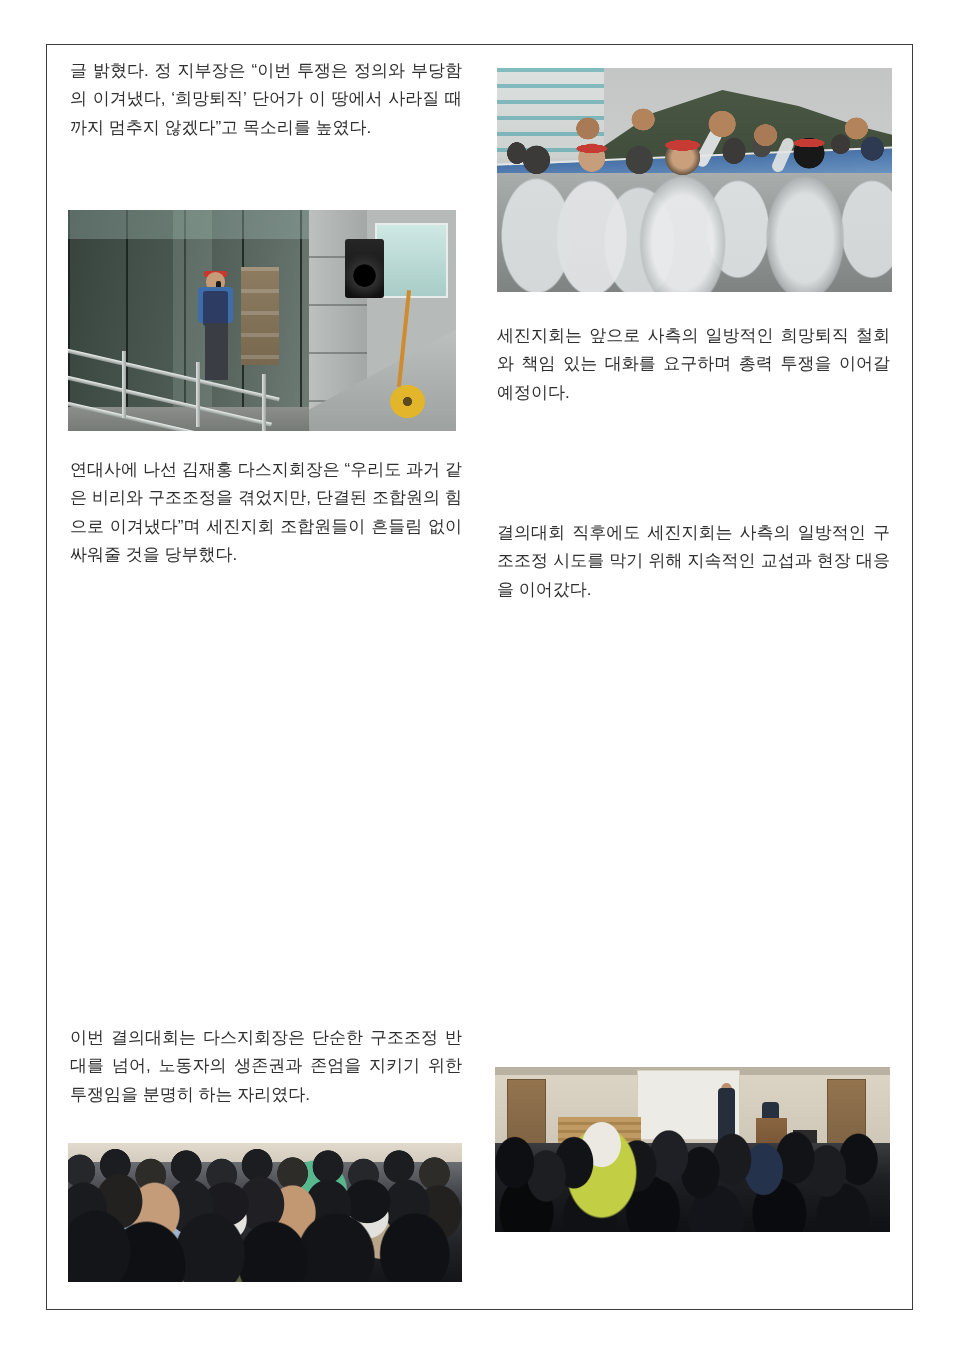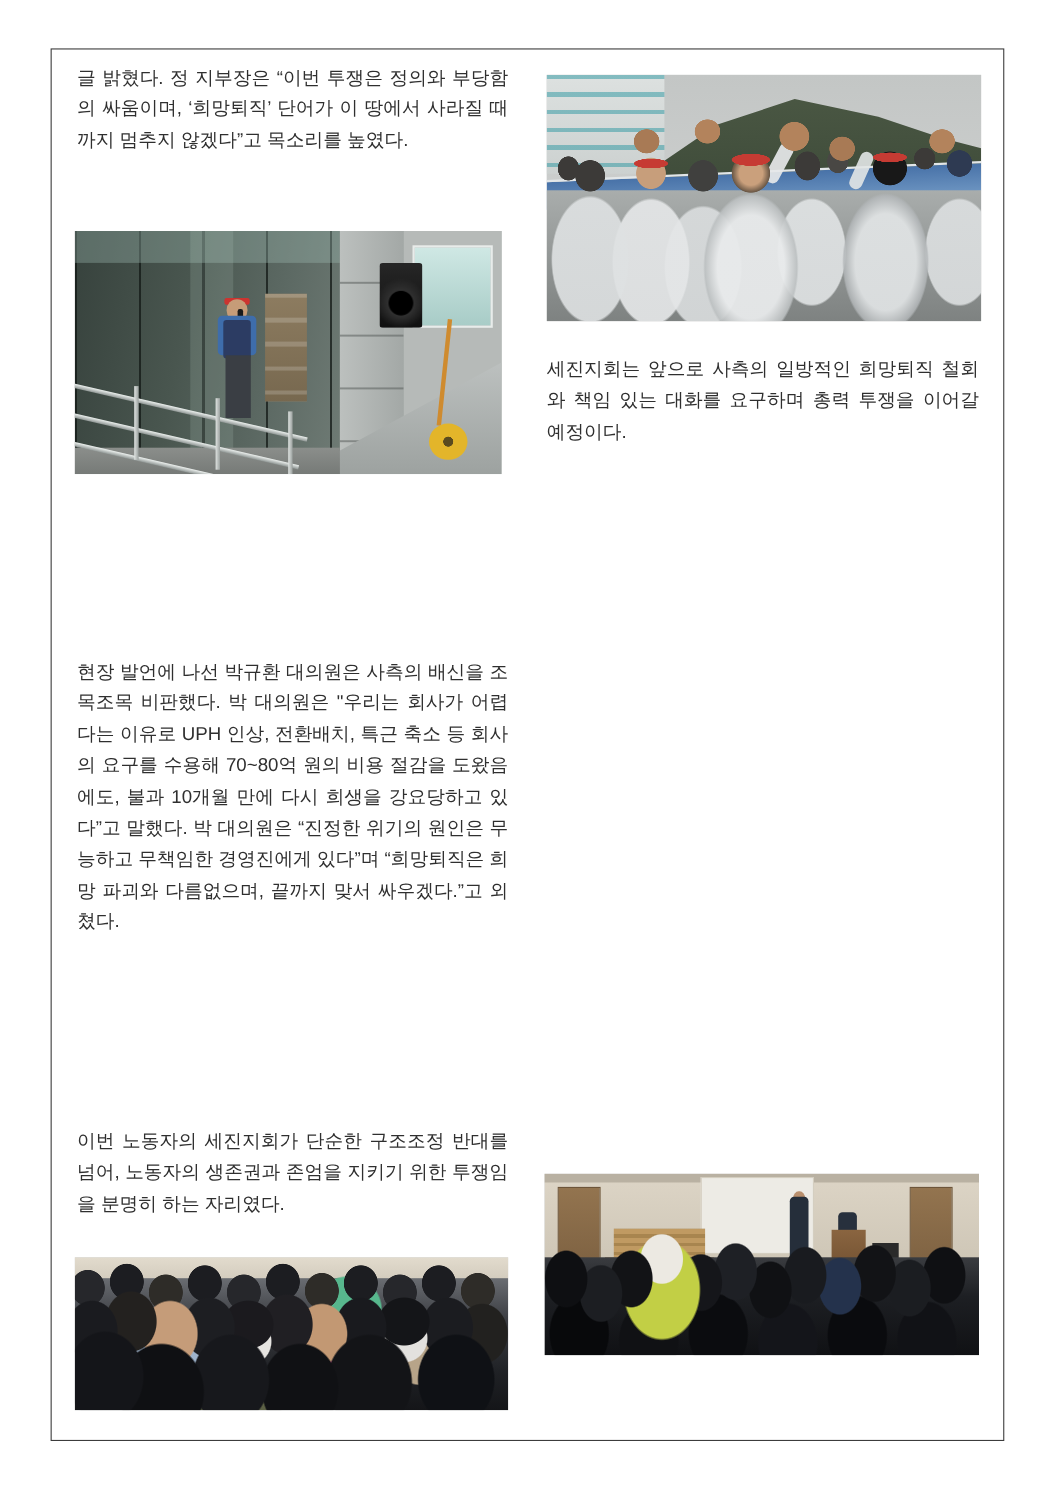--- a/index.html
+++ b/index.html
@@ -189,21 +189,21 @@
     radial-gradient(ellipse 7% 22% at 56% 93%, #14151a 95%, rgba(0,0,0,0) 100%),
     radial-gradient(ellipse 7% 22% at 72% 89%, #0a0b0e 95%, rgba(0,0,0,0) 100%),
     radial-gradient(ellipse 7% 22% at 88% 92%, #111216 95%, rgba(0,0,0,0) 100%);}
 </style>
 </head>
 <body>
 
 <div class="sheet">
   <div class="page-border"></div>
 
-  <div class="para" id="p-l1">글 밝혔다. 정 지부장은 “이번 투쟁은 정의와 부당함의 싸움이며, ‘희망퇴직’ 단어가 이 땅에서 사라질 때까지 멈추지 않겠다”고 목소리를 높였다.</div>
+  <div class="para" id="p-l1">글 밝혔다. 정 지부장은 “이번 투쟁은 정의와 부당함의 이겨냈다, ‘희망퇴직’ 단어가 이 땅에서 사라질 때까지 멈추지 않겠다”고 목소리를 높였다.</div>
 
   <figure class="photo" id="photo-a" style="margin:0;" aria-label="건물 입구 앞에서 붉은 머리띠를 두르고 마이크를 잡고 발언하는 조합원">
     <div class="abs pa-base"></div>
     <div class="abs pa-glass"></div>
     <div class="abs pa-transom"></div>
     <div class="abs pa-reflect"></div>
     <div class="abs pa-sign"></div>
     <div class="abs pa-pillar"></div>
     <div class="abs pa-right"></div>
     <div class="abs pa-window"></div>
@@ -219,25 +219,25 @@
     <div class="abs pa-band"></div>
     <div class="abs pa-face"></div>
     <div class="abs pa-mic"></div>
     <div class="abs pa-shirt"></div>
     <div class="abs pa-vest"></div>
     <div class="abs pa-pants"></div>
     <div class="abs pa-cable"></div>
     <div class="abs pa-reel"></div>
   </figure>
 
-
-  <div class="para" id="p-l3">현장 발언에 나선 박규환 대의원은 사측의 배신을 조목조목 비판했다. 박 대의원은 "우리는 회사가 어렵다는 이유로 UPH 인상, 전환배치, 특근 축소 등 회사의 요구를 수용해 70~80억 원의 비용 절감을 도왔음에도, 불과 10개월 만에 다시 희생을 강요당하고 있다”고 말했다. 박 대의원은 “진정한 위기의 원인은 무능하고 무책임한 경영진에게 있다”며 “희망퇴직은 희망 파괴와 다름없으며, 끝까지 맞서 싸우겠다.”고 외쳤다.</div>
-
-
-  <div class="para" id="p-l5">이번 노동자의 세진지회가 단순한 구조조정 반대를 넘어, 노동자의 생존권과 존엄을 지키기 위한 투쟁임을 분명히 하는 자리였다.</div>
+  <div class="para" id="p-l2">연대사에 나선 김재홍 다스지회장은 “우리도 과거 같은 비리와 구조조정을 겪었지만, 단결된 조합원의 힘으로 이겨냈다”며 세진지회 조합원들이 흔들림 없이 싸워줄 것을 당부했다.</div>
+
+
+
+  <div class="para" id="p-l5">이번 결의대회는 다스지회장은 단순한 구조조정 반대를 넘어, 노동자의 생존권과 존엄을 지키기 위한 투쟁임을 분명히 하는 자리였다.</div>
 
   <figure class="photo" id="photo-b" style="margin:0;" aria-label="결의대회에 참석해 앉아 있는 조합원들">
     <div class="abs pb-wall"></div>
     <div class="abs pb-crowd"></div>
     <div class="abs pb-heads"></div>
   </figure>
 
   <figure class="photo" id="photo-c" style="margin:0;" aria-label="비옷을 입고 주먹을 치켜든 조합원들의 야외 결의대회">
     <div class="abs pc-sky"></div>
     <div class="abs pc-build"></div>
@@ -245,20 +245,21 @@
     <div class="abs pc-roof"></div>
     <div class="abs pc-crowd"></div>
     <div class="abs pc-arm1"></div>
     <div class="abs pc-arm2"></div>
     <div class="abs pc-figs"></div>
   </figure>
 
   <div class="para col-r" id="p-r1">세진지회는 앞으로 사측의 일방적인 희망퇴직 철회와 책임 있는 대화를 요구하며 총력 투쟁을 이어갈 예정이다.</div>
 
 
+  <div class="para col-r" id="p-r3">결의대회 직후에도 세진지회는 사측의 일방적인 구조조정 시도를 막기 위해 지속적인 교섭과 현장 대응을 이어갔다.</div>
 
   <div class="para col-r" id="p-r4">
   </div>
 
 
   <figure class="photo" id="photo-d" style="margin:0;" aria-label="강당 보고대회에 모인 조합원들">
     <div class="abs pd-wall"></div>
     <div class="abs pd-ceil"></div>
     <div class="abs pd-door-l"></div>
     <div class="abs pd-door-r"></div>

